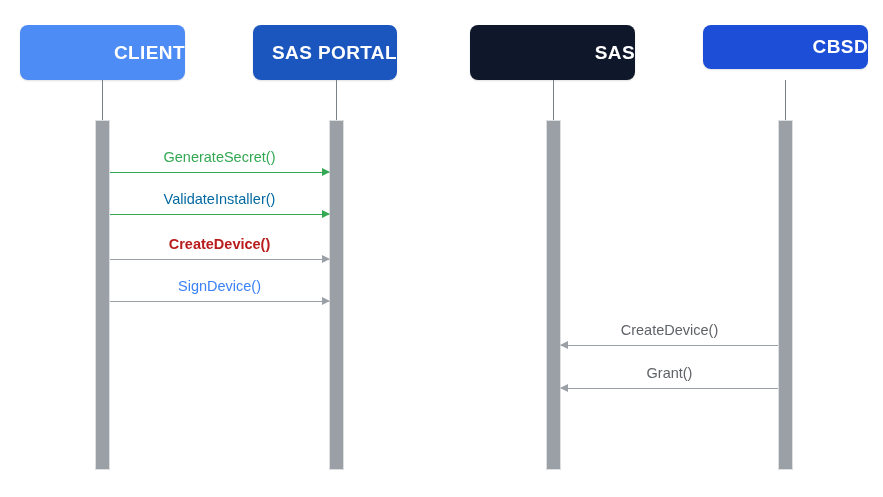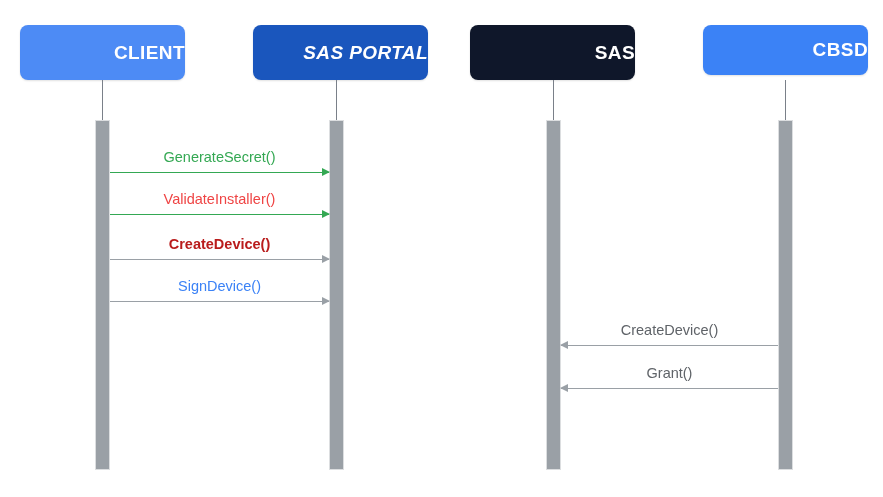--- a/index.html
+++ b/index.html
@@ -90,29 +90,29 @@
 </style>
 </head>
 <body>
 
 <div id="diagram">
 
   <div class="participant-box" style="left: 20px; top: 25px; width: 165px; height: 55px; background: rgb(77, 139, 245);">
     <span class="participant-label">CLIENT</span>
   </div>
 
-  <div class="participant-box" style="left: 253px; top: 25px; width: 175px; height: 55px; background: rgb(26, 86, 189); font-style: italic;">
+  <div class="participant-box" style="left: 253px; top: 25px; width: 144px; height: 55px; background: rgb(26, 86, 189);">
     <span class="participant-label">SAS PORTAL</span>
   </div>
 
   <div class="participant-box" style="left: 470px; top: 25px; width: 165px; height: 55px; background: #0f172a;">
     <span class="participant-label">SAS</span>
   </div>
 
-  <div class="participant-box" style="left: 703px; top: 25px; width: 165px; height: 50px; background: #3b82f6;">
+  <div class="participant-box" style="left: 703px; top: 25px; width: 165px; height: 44px; background: #1d4ed8;">
     <span class="participant-label">CBSD</span>
   </div>
 
   <div class="lifeline" style="left: 102px; top: 80px; height: 40px;"></div>
   <div class="lifeline" style="left: 336px; top: 80px; height: 40px;"></div>
   <div class="lifeline" style="left: 553px; top: 80px; height: 40px;"></div>
   <div class="lifeline" style="left: 785px; top: 80px; height: 40px;"></div>
 
   <div class="activation-bar" style="left: 95px; top: 120px; width: 15px; height: 350px; background: rgb(154, 160, 166); border-color: rgb(220, 222, 224);"></div>
   <div class="activation-bar" style="left: 329px; top: 120px; width: 15px; height: 350px; background: rgb(154, 160, 166); border-color: rgb(220, 222, 224);"></div>
@@ -121,21 +121,21 @@
 
   <div class="message" style="left: 110px; top: 172px; width: 219px;">
     <div class="message-line" style="border-top-color: rgb(52, 168, 83);"></div>
     <div class="arrow-head right" style="border-left-color: rgb(52, 168, 83);"></div>
     <div class="message-label" style="color: rgb(52, 168, 83);">GenerateSecret()</div>
   </div>
 
   <div class="message" style="left: 110px; top: 214px; width: 219px;">
     <div class="message-line" style="border-top-color: rgb(52, 168, 83);"></div>
     <div class="arrow-head right" style="border-left-color: rgb(52, 168, 83);"></div>
-    <div class="message-label" style="color: #ef4444;">ValidateInstaller()</div>
+    <div class="message-label" style="color: #0369a1;">ValidateInstaller()</div>
   </div>
 
   <div class="message" style="left: 110px; top: 259px; width: 219px;">
     <div class="message-line" style="border-top-color: rgb(154, 160, 166);"></div>
     <div class="arrow-head right" style="border-left-color: rgb(154, 160, 166);"></div>
     <div class="message-label" style="color: #b91c1c; font-weight: bold;">CreateDevice()</div>
   </div>
 
   <div class="message" style="left: 110px; top: 301px; width: 219px;">
     <div class="message-line" style="border-top-color: rgb(154, 160, 166);"></div>

